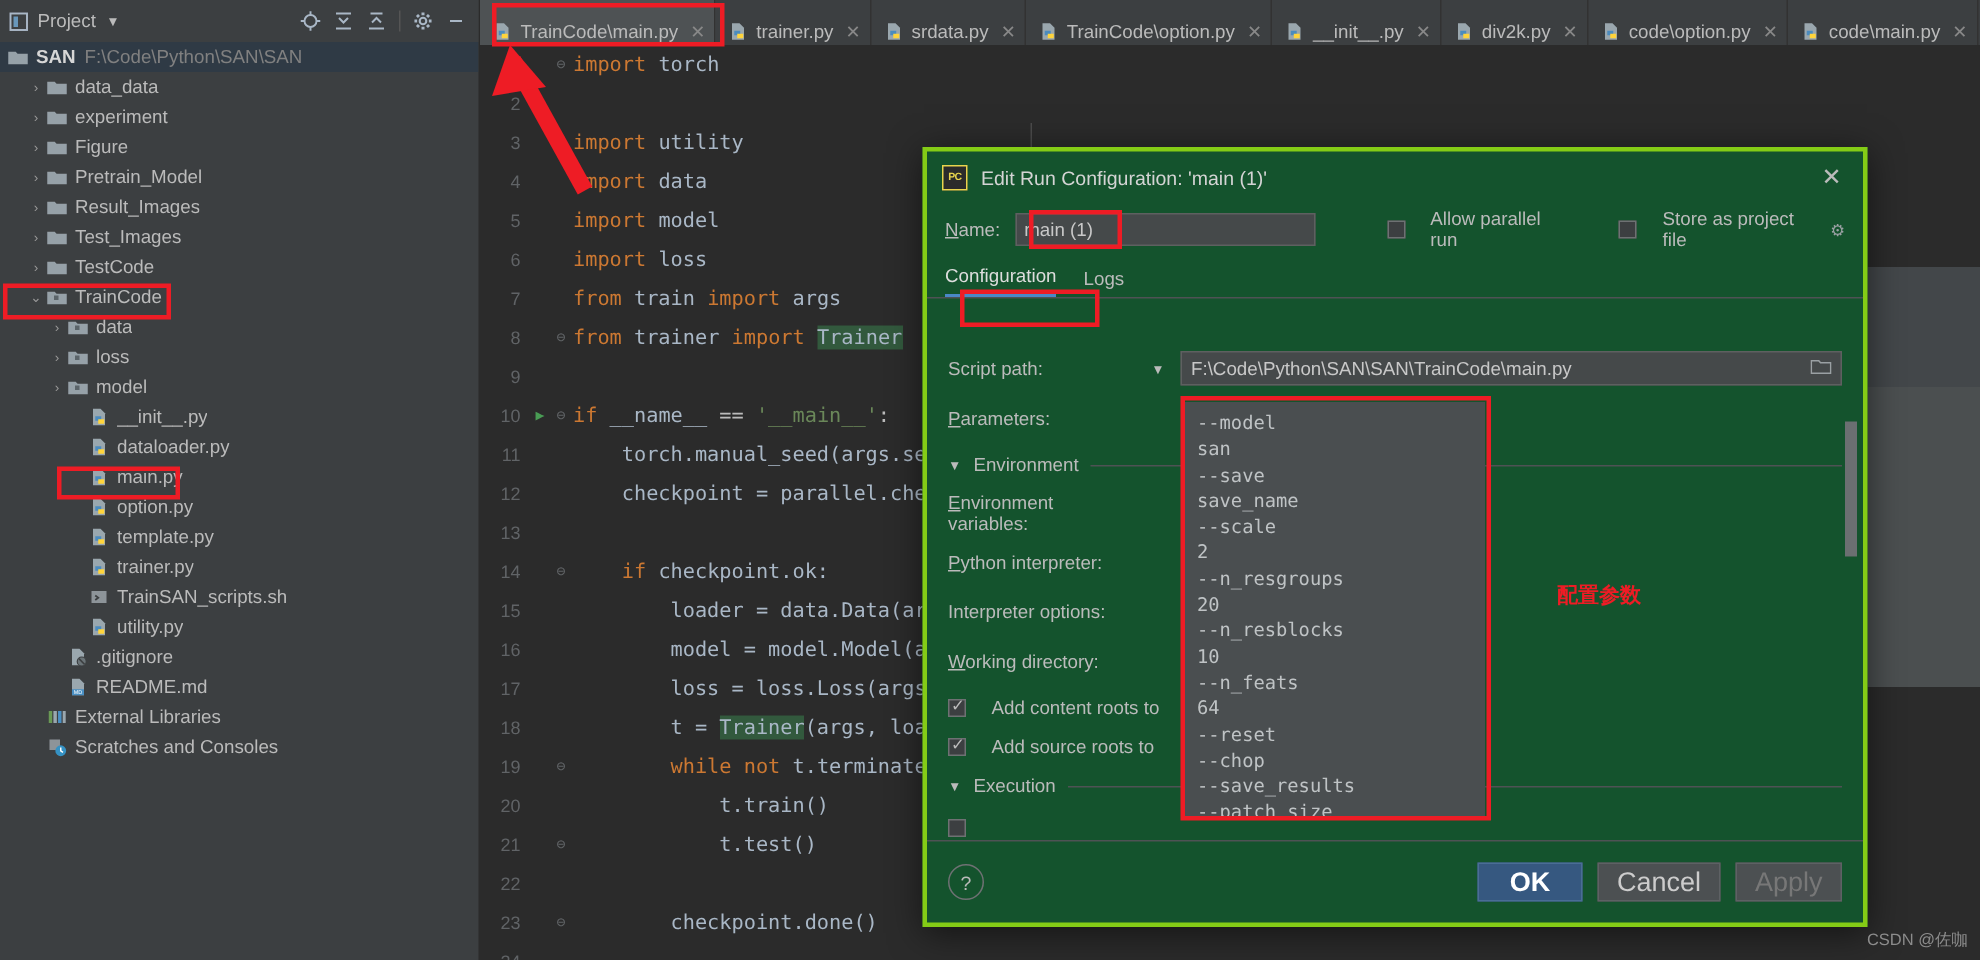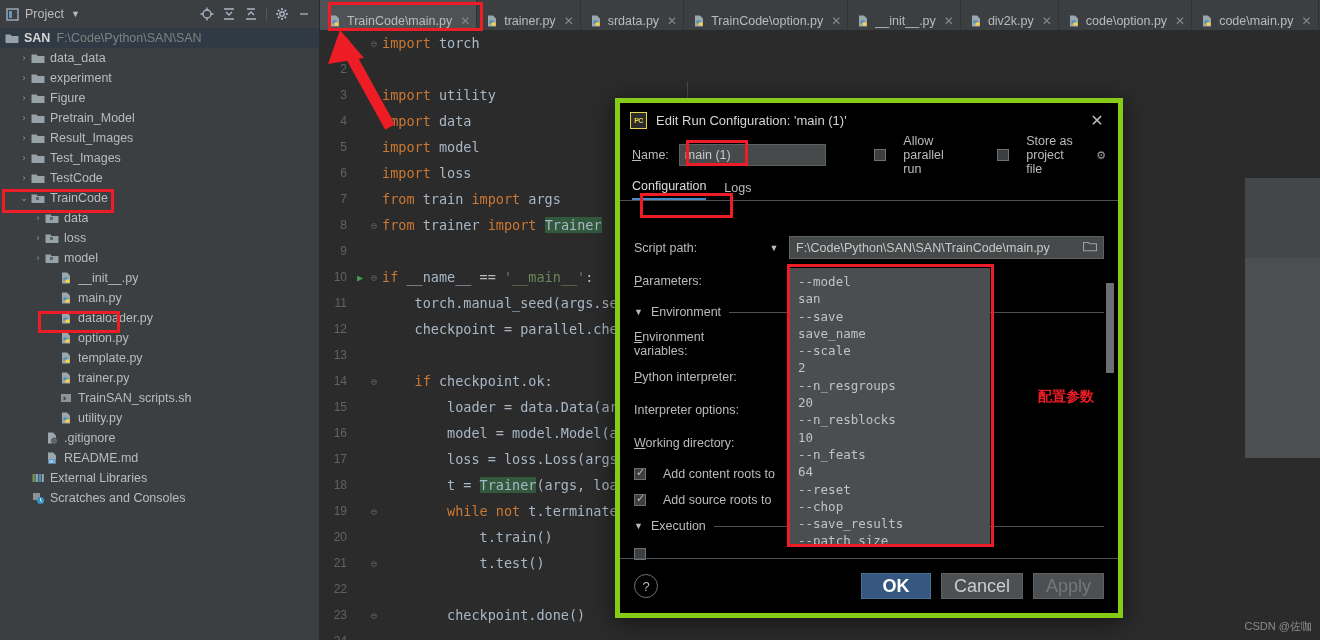--- a/index.html
+++ b/index.html
@@ -43,22 +43,22 @@
   .cline{ height:26px; display:flex; align-items:center; font-family:"DejaVu Sans Mono", monospace; font-size:13.5px;}
   .gut{ width:34px; text-align:right; padding-right:7px; color:#606366; font-size:12px; flex:none;
         font-family:"Liberation Sans",sans-serif;}
   .runmark{ width:12px; flex:none; color:#499c54; font-size:10px; text-align:center;}
   .fold{ width:16px; flex:none; color:#606366; font-size:10px; text-align:center;}
   .ctext{ white-space:pre; }
   .kw{color:#cc7832;} .str{color:#6a8759;} .hl{background:#32593d;} .id{color:#a9b7c6;}
   .fold-line{position:absolute; left:367px; top:52px; width:1px; height:380px; background:#4b4b4b;}
   
   #dialog{
-    position:absolute; left:615px; top:98px; width:508px; height:520px;
-    background:#000000; border:5px solid #84cc16; box-shadow:0 4px 22px rgba(0,0,0,.55);
+    position:absolute; left:615px; top:98px; width:630px; height:520px;
+    background:#14532d; border:3px solid #84cc16; box-shadow:0 4px 22px rgba(0,0,0,.55);
   }
   #dlg-title{ height:34px; display:flex; align-items:center; padding:0 10px; gap:9px;}
   #dlg-title .t{ font-size:13px; color:#d4d4d4;}
   #dlg-title .close{ margin-left:auto; font-size:16px; color:#bbb; width:22px;text-align:center;}
   .pc-logo{width:17px;height:17px;border:1.5px solid #e8d44d;display:flex;align-items:center;justify-content:center;
            font-size:7px;color:#e8d44d;font-weight:bold;background:#2b2b2b;line-height:1;letter-spacing:-0.5px;}
   #name-row{ height:36px; display:flex; align-items:center; padding:0 12px; gap:10px;}
   .u{ text-decoration:underline; }
   #name-input{ width:215px; height:22px; background:#45494a; border:1px solid #5e6060; color:#c8c8c8;
                font-size:12.5px; display:flex;align-items:center; padding:0 5px;}
@@ -275,32 +275,32 @@
         </div>
         <div class="row" style="padding-left: 46px;">
           <span class="arrow"></span>
           <span class="ico">
             <svg width="14" height="14" viewBox="0 0 14 14">
               <path d="M3 1.5h5l3 3v8H3z" fill="#9aa7ae"></path>
               <path d="M4.5 6.5h4v3h-4z" fill="#4b8bbe"></path>
               <path d="M6.5 8.5h4v3h-4z" fill="#ffd43b"></path>
             </svg>
           </span>
-          <span class="lbl">main.py</span>
+          <span class="lbl">dataloader.py</span>
         </div>
         <div class="row" style="padding-left: 46px;">
           <span class="arrow"></span>
           <span class="ico">
             <svg width="14" height="14" viewBox="0 0 14 14">
               <path d="M3 1.5h5l3 3v8H3z" fill="#9aa7ae"></path>
               <path d="M4.5 6.5h4v3h-4z" fill="#4b8bbe"></path>
               <path d="M6.5 8.5h4v3h-4z" fill="#ffd43b"></path>
             </svg>
           </span>
-          <span class="lbl">dataloader.py</span>
+          <span class="lbl">main.py</span>
         </div>
         <div class="row" style="padding-left: 46px;">
           <span class="arrow"></span>
           <span class="ico">
             <svg width="14" height="14" viewBox="0 0 14 14">
               <path d="M3 1.5h5l3 3v8H3z" fill="#9aa7ae"></path>
               <path d="M4.5 6.5h4v3h-4z" fill="#4b8bbe"></path>
               <path d="M6.5 8.5h4v3h-4z" fill="#ffd43b"></path>
             </svg>
           </span>

